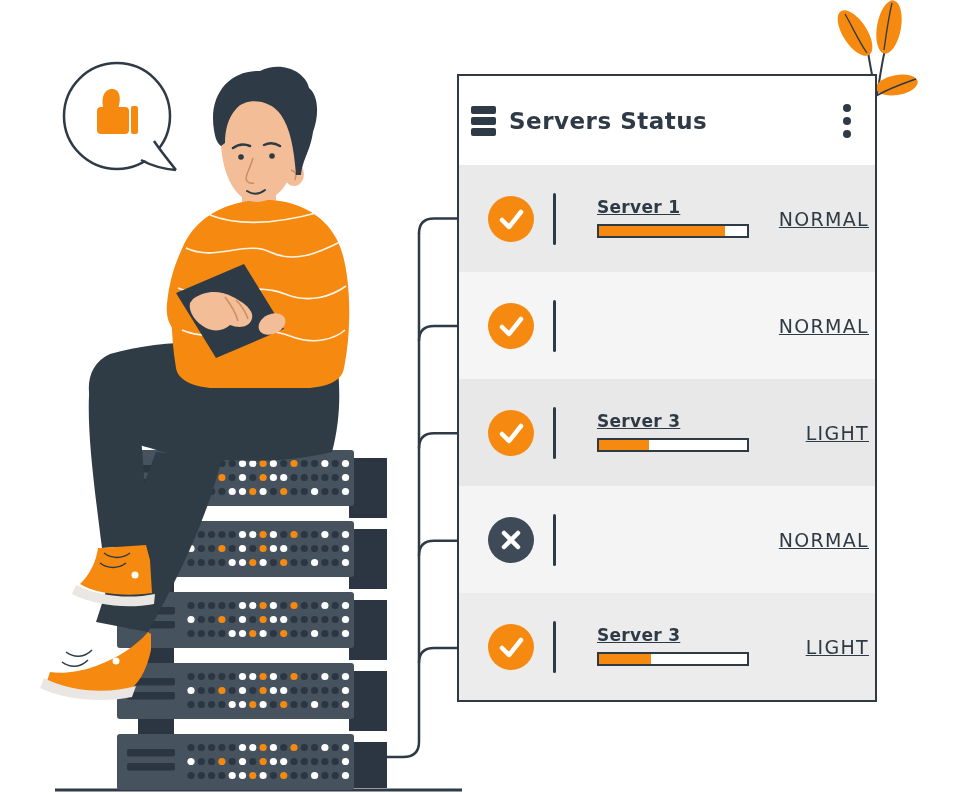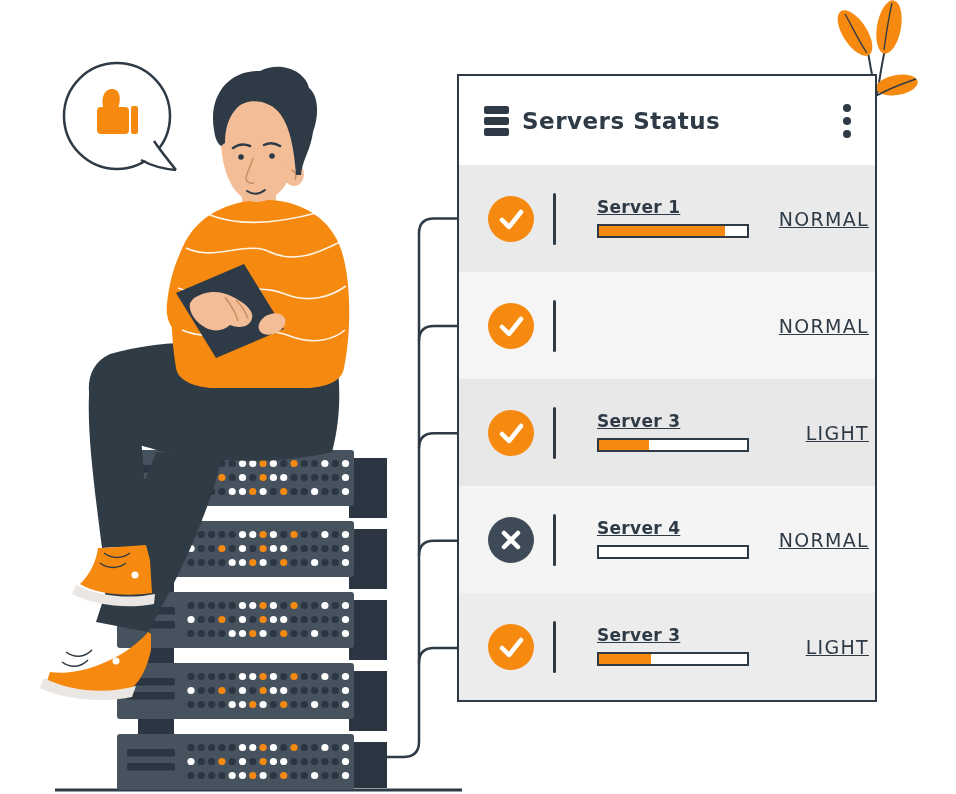--- a/index.html
+++ b/index.html
@@ -6,21 +6,21 @@
     --orange:#F6890F; --dark:#2E3A45; --slate:#46525D; --slate-dark:#2B3642;
     --skin:#F3BD98; --pants:#2F3B45; --offline:#3E4A57; --sole:#E9E6E3;
   }
   html,body{margin:0;padding:0;background:#fff;}
   .canvas{position:relative;width:956px;height:794px;background:#fff;overflow:hidden;
           font-family:"DejaVu Sans","Liberation Sans",sans-serif;color:var(--dark);}
   .illus{position:absolute;left:0;top:0;z-index:1;}
   
   .card{position:absolute;left:457px;top:74px;width:420px;height:628px;background:#fff;
         border:2px solid var(--dark);box-sizing:border-box;z-index:2;display:flex;flex-direction:column;}
-  .card-header{height:89px;flex:0 0 89px;display:flex;align-items:center;padding:0 20px 0 25px;background:#fff;}
+  .card-header{height:89px;flex:0 0 89px;display:flex;align-items:center;padding:0 20px 0 12px;background:#fff;}
   .hamburger{display:flex;flex-direction:column;gap:3px;cursor:pointer;}
   .hamburger span{display:block;width:25px;height:8px;border-radius:2px;background:var(--dark);}
   .card-title{font-size:23px;font-weight:600;letter-spacing:.5px;margin-left:13px;}
   .kebab{margin-left:auto;display:flex;flex-direction:column;gap:5px;padding:4px;cursor:pointer;}
   .kebab i{display:block;width:8px;height:8px;border-radius:50%;background:var(--dark);}
   .rows{flex:1;display:flex;flex-direction:column;text-decoration:underline;}
   .row{flex:1;display:flex;align-items:center;padding-left:29px;}
   .status-circle{width:46px;height:46px;border-radius:50%;background:var(--orange);
                  display:flex;align-items:center;justify-content:center;flex:0 0 46px;}
   .row.offline .status-circle{background:var(--offline);}
@@ -484,26 +484,20 @@
       <div class="status-text">LIGHT</div>
     </div>
         <div class="row offline" style="background: rgb(244, 244, 244);">
       <div class="status-circle">
 
         <svg class="x-glyph" width="46" height="46" viewBox="0 0 46 46">
           <path d="M 16,16 L 30,30 M 30,16 L 16,30" stroke="#fff" stroke-width="4.5" stroke-linecap="round"></path>
         </svg>
       </div>
       <div class="vdiv"></div>
-      <div class="row-main">
-        <div class="server-label">Server 4</div>
-        <div class="progress">
-          <div class="fill" style="width: 0%;"></div>
-        </div>
-      </div>
       <div class="status-text">NORMAL</div>
     </div>
         <div class="row" style="background: rgb(236, 236, 236);">
       <div class="status-circle">
         <svg class="check-glyph" width="46" height="46" viewBox="0 0 46 46">
           <polyline points="14,24 21,31 33,16" fill="none" stroke="#fff" stroke-width="4.5" stroke-linecap="round" stroke-linejoin="round"></polyline>
         </svg>
 
       </div>
       <div class="vdiv"></div>

